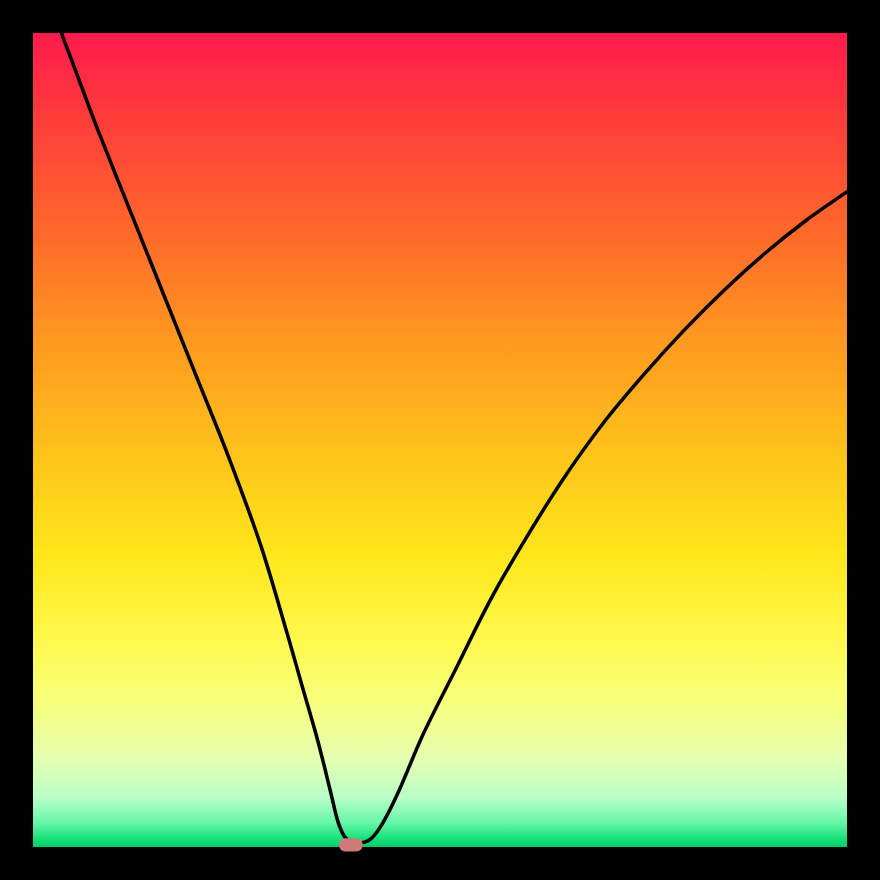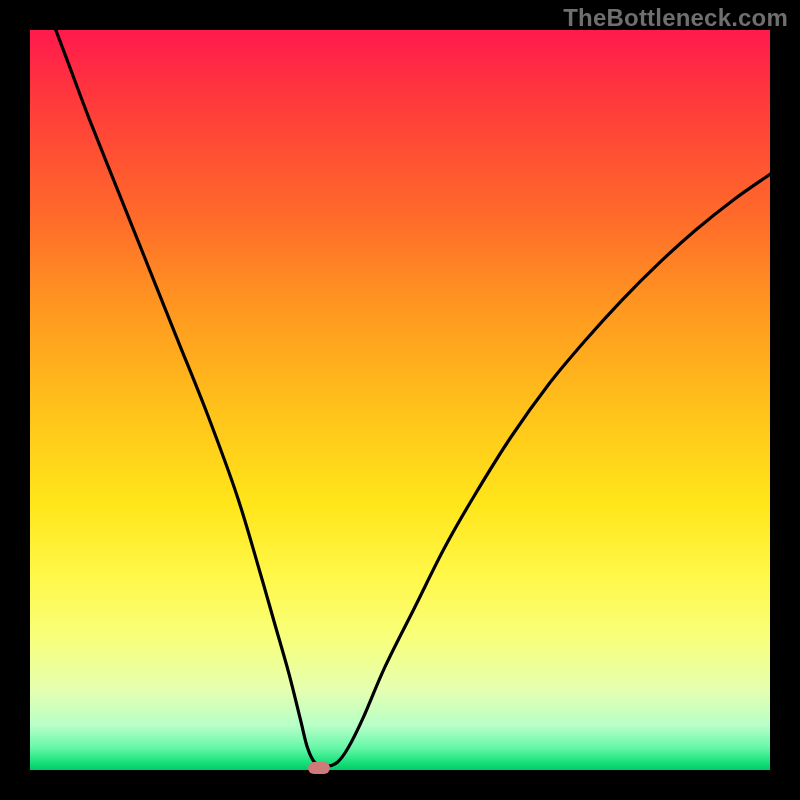--- a/index.html
+++ b/index.html
@@ -60,21 +60,20 @@
     height: 12px;
     border-radius: 6px;
     background: #cf7a7a;
     transform: translate(-50%, -50%);
   }
 </style>
 </head>
 <body>
 
 <div class="frame">
-  <div class="watermark">TheBottleneck.com</div>
 
   <div class="plot-area">
     <svg class="curve" viewBox="0 0 740 740" preserveAspectRatio="none">
       <path id="curve-path" fill="none" stroke="#000" stroke-width="3.2" stroke-linejoin="round" stroke-linecap="round" d="M 0,-74.00000000000011 C 2.466666666666667,-66.6000000000001 8.633333333333333,-46.86666666666672 14.8,-29.600000000000023 C 20.96666666666667,-12.333333333333332 29.599999999999998,9.866666666666692 37,29.600000000000023 C 44.4,49.33333333333336 50.56666666666667,66.59999999999997 59.2,88.79999999999995 C 67.83333333333334,110.99999999999994 78.93333333333334,138.1333333333333 88.8,162.79999999999995 C 98.66666666666666,187.4666666666666 108.53333333333333,212.13333333333327 118.4,236.79999999999995 C 128.26666666666668,261.46666666666664 138.13333333333333,286.1333333333333 148,310.8 C 157.86666666666667,335.4666666666667 167.73333333333332,358.90000000000003 177.6,384.8 C 187.46666666666667,410.7 198.5666666666667,440.29999999999995 207.20000000000002,466.2 C 215.83333333333334,492.1 223.23333333333335,519.2333333333333 229.4,540.2 C 235.56666666666666,561.1666666666667 239.26666666666668,574.7333333333333 244.20000000000002,592 C 249.13333333333335,609.2666666666667 254.68333333333334,627.7666666666667 259,643.8 C 263.31666666666666,659.8333333333333 267.01666666666665,675.8666666666667 270.09999999999997,688.2 C 273.1833333333333,700.5333333333334 275.0333333333333,710.4 277.5,717.8 C 279.9666666666667,725.1999999999999 281.8166666666667,729.5166666666667 284.90000000000003,732.6 C 287.98333333333335,735.6833333333334 292.3,736.3 296,736.3 C 299.7,736.3 303.4,735.6833333333334 307.09999999999997,732.6 C 310.79999999999995,729.5166666666667 313.8833333333333,725.1999999999999 318.2,717.8 C 322.51666666666665,710.4 326.8333333333333,701.7666666666667 333,688.2 C 339.1666666666667,674.6333333333334 346.56666666666666,654.9 355.2,636.4 C 363.8333333333333,617.9 374.93333333333334,596.9333333333334 384.8,577.2 C 394.6666666666667,557.4666666666667 404.53333333333336,536.5 414.40000000000003,518 C 424.2666666666667,499.5 432.9,484.7 444,466.2 C 455.1,447.7 468.6666666666667,425.5 481,407 C 493.3333333333333,388.5 505.6666666666667,371.23333333333335 518,355.2 C 530.3333333333334,339.16666666666663 542.6666666666666,324.98333333333335 555,310.8 C 567.3333333333334,296.6166666666667 579.6666666666666,283.04999999999995 592,270.09999999999997 C 604.3333333333334,257.15 616.6666666666666,244.8166666666666 629,233.09999999999997 C 641.3333333333334,221.38333333333333 653.6666666666666,210.28333333333342 666,199.80000000000007 C 678.3333333333334,189.31666666666672 690.6666666666666,179.44999999999996 703,170.19999999999993 C 715.3333333333334,160.9499999999999 733.8333333333334,148.61666666666662 740,144.29999999999995"></path>
     </svg>
     <div id="marker" class="marker" style="left: 288.6px; top: 737.78px; background: rgb(207, 122, 122);"></div>
   </div>
 </div>
 
 </body></html>

